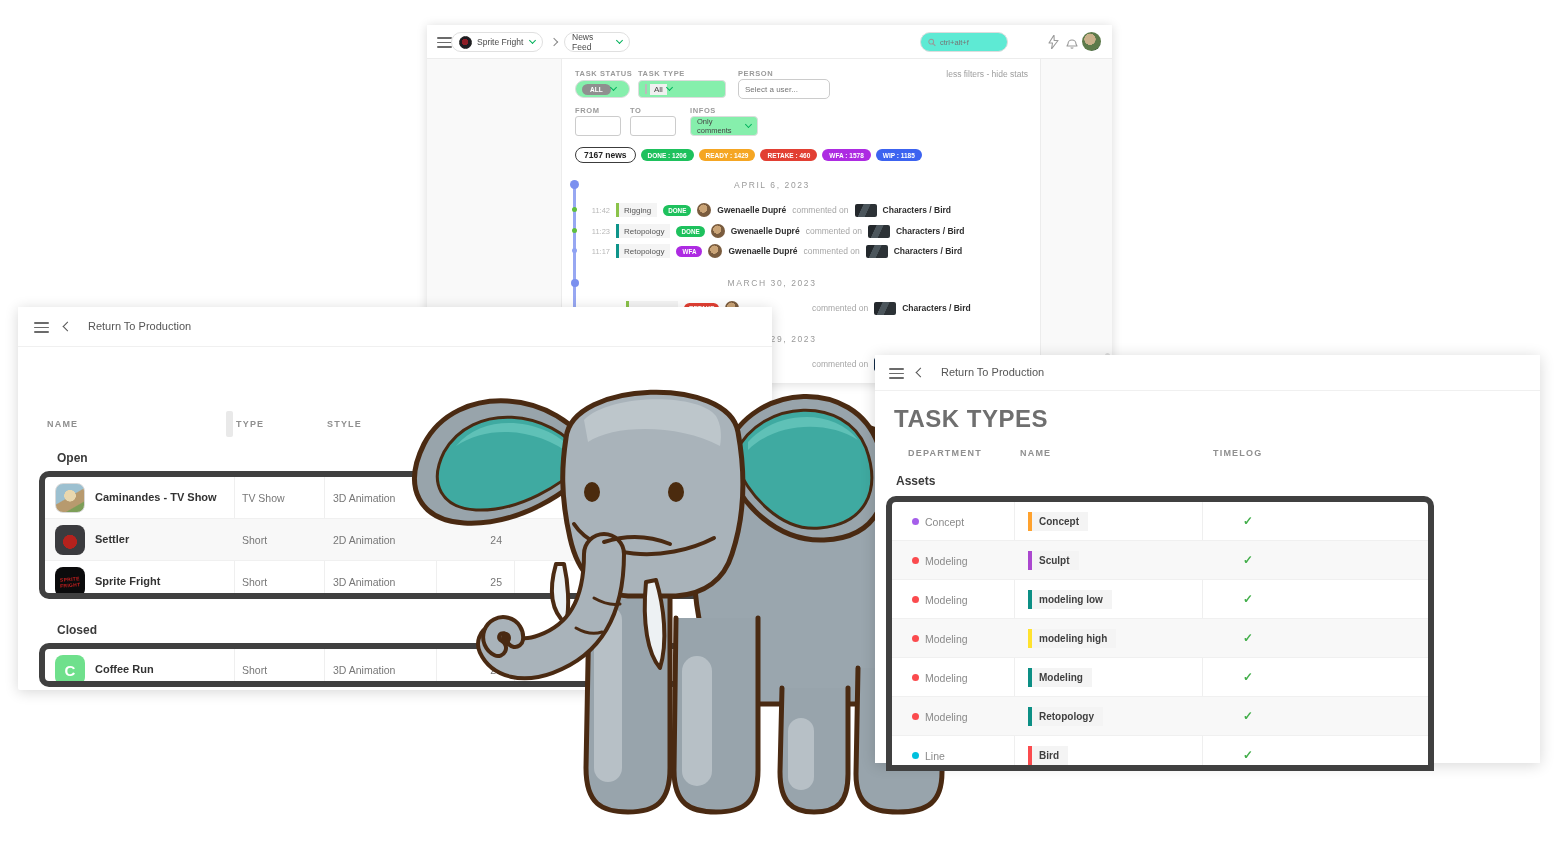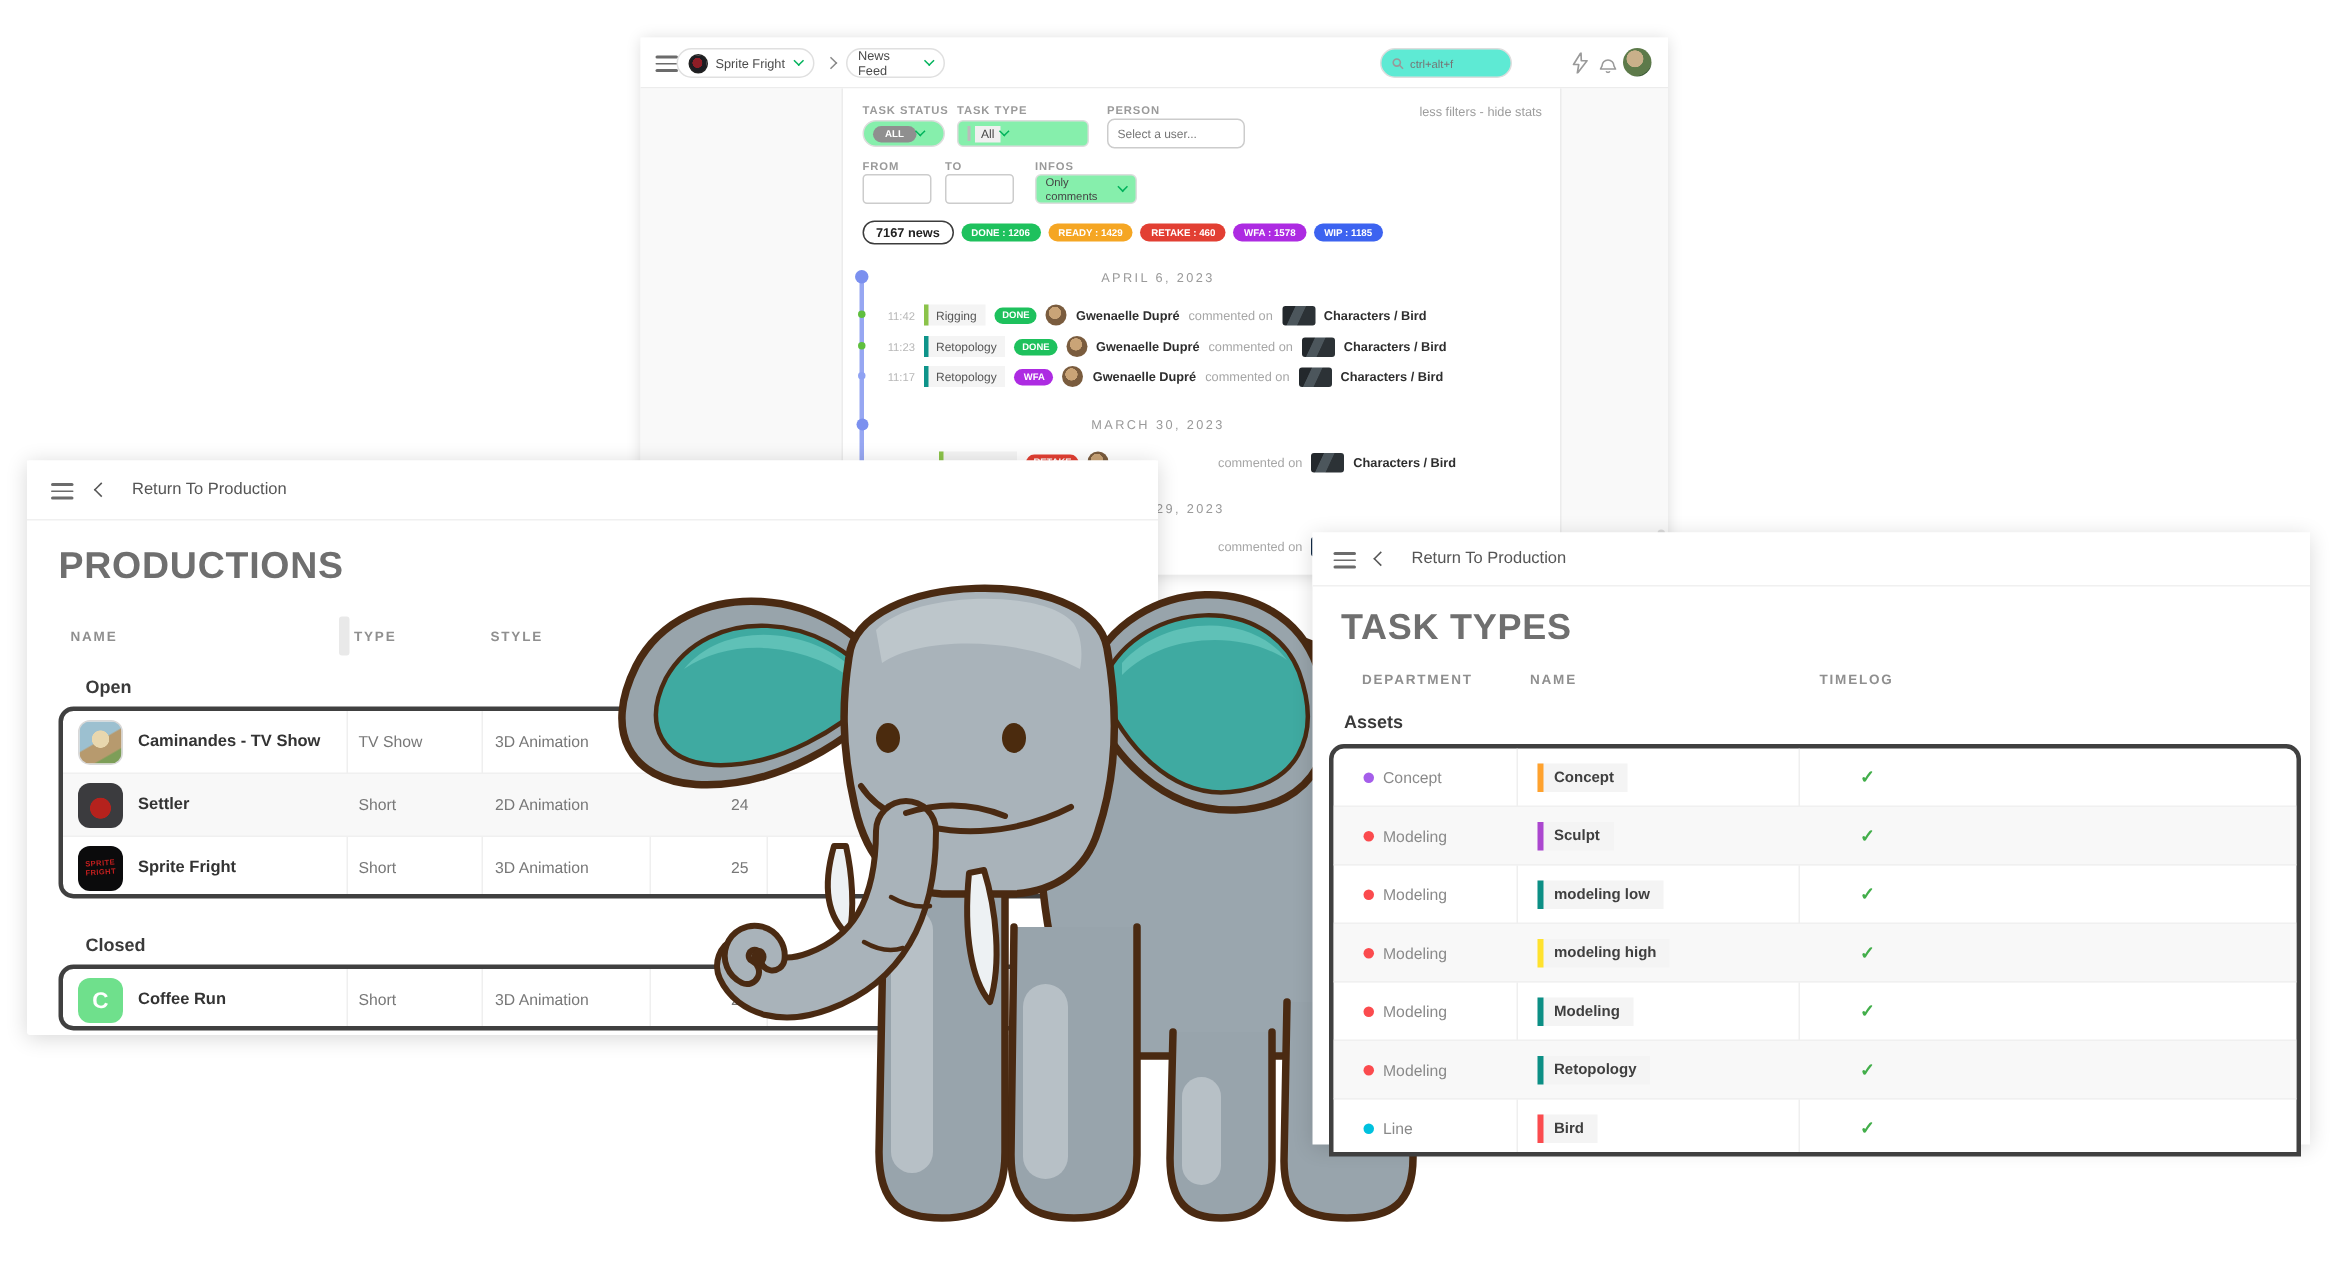--- a/index.html
+++ b/index.html
@@ -54,21 +54,21 @@
   .f-thumb.navy { background:linear-gradient(100deg,#122b47 0 40%,#2d5f8a 42% 60%,#102540 62%); }
   .f-entity { font-size:8.5px; font-weight:bold; color:#2e2e2e; cursor:pointer; }
 
   
   #win-prod { left:18px; top:307px; width:754px; height:383px; border-radius:2px; box-shadow:0 2px 14px rgba(0,0,0,.16); z-index:2; }
   .p-topbar { position:absolute; left:0; top:0; width:100%; height:40px; background:#fff; border-bottom:1px solid #f0f0f0; }
   .back-link { position:absolute; display:flex; align-items:center; gap:17px; font-size:11px; color:#555; cursor:pointer; }
   .big-title { position:absolute; font-size:25px; font-weight:bold; color:#6f6f6f; letter-spacing:.5px; }
   .col-head { position:absolute; font-size:9px; font-weight:bold; color:#8f8f8f; letter-spacing:1.2px; }
   .sec-label { position:absolute; font-size:12px; font-weight:bold; color:#3a3a3a; }
-  .card { position:absolute; border:3px solid #404040; border-radius:10px; background:#fff; overflow:hidden; }
+  .card { position:absolute; border:6px solid #404040; border-radius:10px; background:#fff; overflow:hidden; }
   .vdiv { position:absolute; top:0; bottom:0; width:1px; background:#efefef; }
   .pr-row { position:relative; height:42px; border-bottom:1px solid #f0f0f0; cursor:pointer; }
   .pr-row:last-child { border-bottom:none; }
   .pr-row.alt { background:#f8f8f8; }
   .p-icon { position:absolute; left:10px; top:6px; width:30px; height:30px; border-radius:8px; }
   .p-icon.caminandes { background:radial-gradient(circle at 50% 42%, #e8d7ae 0 26%, transparent 28%), linear-gradient(150deg,#9cc0d0 0 45%, #b79a6e 48% 75%, #7d9e58 78%); border:1px solid #d8d8d8; }
   .p-icon.settler { background:radial-gradient(circle at 50% 56%, #b5221d 0 30%, transparent 32%), #3b3b3e; }
   .p-icon.sprite { background:#0b0b0c; display:flex; align-items:center; justify-content:center; text-align:center; }
   .p-icon.sprite span { font-size:5px; font-weight:bold; color:#c41f1f; line-height:1.2; transform:rotate(-4deg); letter-spacing:.3px; }
   .p-icon.coffee { background:#6fe08c; display:flex; align-items:center; justify-content:center; }
@@ -253,21 +253,20 @@
       <div class="hamburger abs" style="left:16px;top:15px;">
           <span></span>
           <span></span>
           <span></span>
         </div>
       <div class="back-link" style="left:46px;top:13px;">
         <span class="chev-lt"></span>
         <span>Return To Production</span>
       </div>
     </div>
-    <div class="big-title" style="left:21px;top:56px;">PRODUCTIONS</div>
     <span class="col-head" style="left:29px;top:112px;">NAME</span>
     <div class="head-grip"></div>
     <span class="col-head" style="left:218px;top:112px;">TYPE</span>
     <span class="col-head" style="left:309px;top:112px;">STYLE</span>
 
     <span class="sec-label" style="left:39px;top:144px;">Open</span>
     <div class="card" style="left:21px;top:164px;width:679px;height:128px;">
       <div class="vdiv" style="left:189px;"></div>
       <div class="vdiv" style="left:279px;"></div>
       <div class="vdiv" style="left:391px;"></div>
@@ -367,21 +366,21 @@
         <span class="chev-lt"></span>
         <span>Return To Production</span>
       </div>
     </div>
     <div class="big-title" style="left:19px;top:50px;font-size:24px;">TASK TYPES</div>
     <span class="col-head" style="left:21px;top:93px;margin-left:12px;">DEPARTMENT</span>
     <span class="col-head" style="left:145px;top:93px;">NAME</span>
     <span class="col-head" style="left:338px;top:93px;">TIMELOG</span>
     <span class="sec-label" style="left:21px;top:119px;">Assets</span>
 
-    <div class="card" style="left:11px;top:141px;width:648px;height:275px;border-radius:10px 10px 0 0;">
+    <div class="card" style="left:11px;top:141px;width:548px;height:275px;border-radius:10px 10px 0 0;">
       <div class="vdiv" style="left:122px;"></div>
       <div class="vdiv" style="left:310px;"></div>
 
       <div class="tt-row">
         <span class="tt-dot" style="background: rgb(165, 94, 234);"></span>
         <span class="tt-dept">Concept</span>
         <span class="tt-chip">
             <span class="tt-bar" style="background: rgb(255, 162, 46);"></span>
             <span>Concept</span>
           </span>

